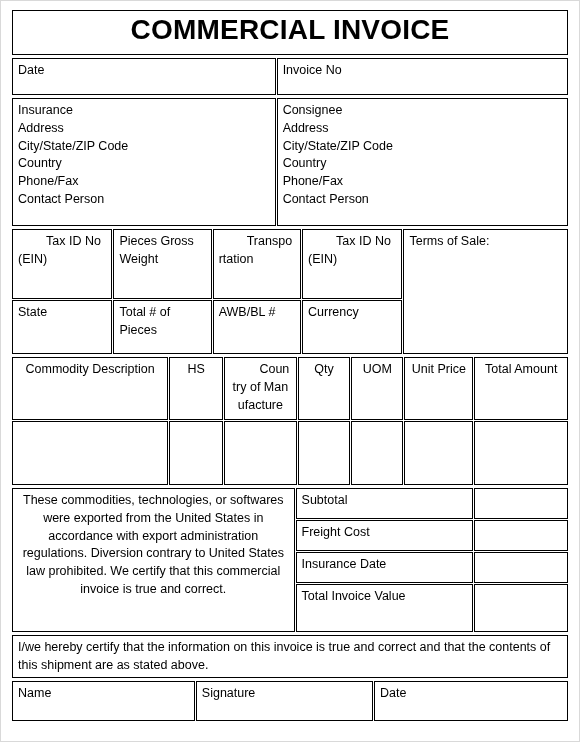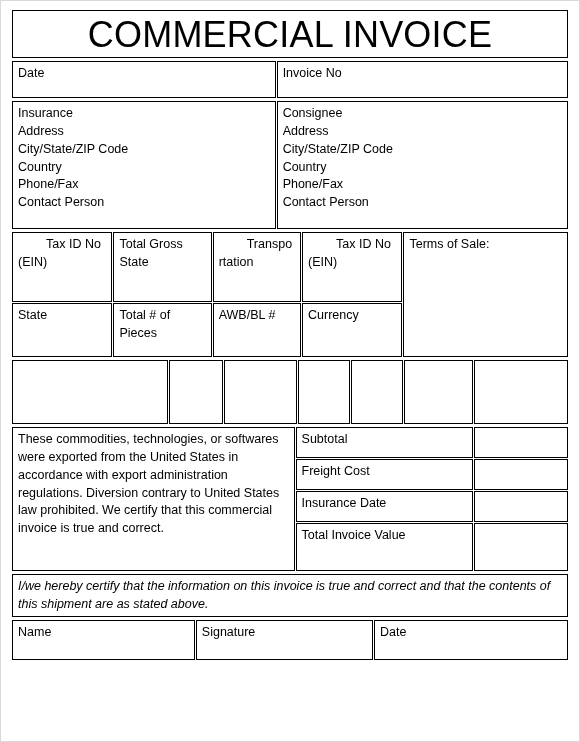--- a/index.html
+++ b/index.html
@@ -46,49 +46,50 @@
     overflow-wrap: break-word;
   }
 
   
   td.title-cell {
     text-align: center;
     padding: 2px 4px 4px 4px;
     height: 38px;
   }
   .title-text {
-    font-size: 36px;
-    font-weight: normal;
+    font-size: 28px;
+    font-weight: bold;
     letter-spacing: 0.2px;
     line-height: 1.15;
     white-space: nowrap;
   }
 
   
   .h-date   { height: 30px; }
   .h-party  { height: 121px; }
   .h-tax    { height: 63px; }
   .h-other  { height: 47px; }
   .h-hdr    { height: 56px; }
   .h-row    { height: 57px; }
-  .h-cert   { height: 36px; font-style: italic; }
+  .h-cert   { height: 36px; }
   .h-sign   { height: 33px; }
 
   .ctr { text-align: center; }
   .mid { vertical-align: middle; }
 
   .field-line { display: block; white-space: nowrap; }
 
   
   .wrapword { word-break: break-all; margin-left: 28px; }
 
   
   .legal {
     font-size: 12.5px;
     line-height: 1.45;
+    text-align: center;
   }
   .cert {
     font-size: 12.5px;
     line-height: 1.42;
   }
 </style>
 </head>
 <body>
 
 <div class="page">
@@ -157,21 +158,21 @@
       <col style="width:16.0%">
       <col style="width:18.2%">
       <col style="width:29.8%">
     </colgroup>
     <tbody>
       <tr>
         <td class="h-tax">
           <span class="wrapword">Tax ID No (EIN)</span>
         </td>
         <td class="h-tax">
-          <span>Total Gross State</span>
+          <span>Pieces Gross Weight</span>
         </td>
         <td class="h-tax wrapword">
           <span class="wrapword">Transportation</span>
         </td>
         <td class="h-tax">
           <span class="wrapword">Tax ID No (EIN)</span>
         </td>
         <td rowspan="2">
           <span>Terms of Sale:</span>
         </td>
@@ -198,20 +199,43 @@
       <col style="width:28.4%">
       <col style="width:9.8%">
       <col style="width:13.2%">
       <col style="width:9.6%">
       <col style="width:9.4%">
       <col style="width:12.6%">
       <col style="width:17.0%">
     </colgroup>
     <tbody>
       <tr>
+        <td class="h-hdr ctr">
+          <span>Commodity Description</span>
+        </td>
+        <td class="h-hdr ctr">
+          <span>HS</span>
+        </td>
+        <td class="h-hdr ctr wrapword">
+          <span class="wrapword">Country of Manufacture</span>
+        </td>
+        <td class="h-hdr ctr">
+          <span>Qty</span>
+        </td>
+        <td class="h-hdr ctr">
+          <span>UOM</span>
+        </td>
+        <td class="h-hdr ctr">
+          <span>Unit Price</span>
+        </td>
+        <td class="h-hdr ctr">
+          <span>Total Amount</span>
+        </td>
+      </tr>
+      <tr>
         <td class="h-row">
           <span></span>
         </td>
         <td class="h-row">
           <span></span>
         </td>
         <td class="h-row">
           <span></span>
         </td>
         <td class="h-row">

